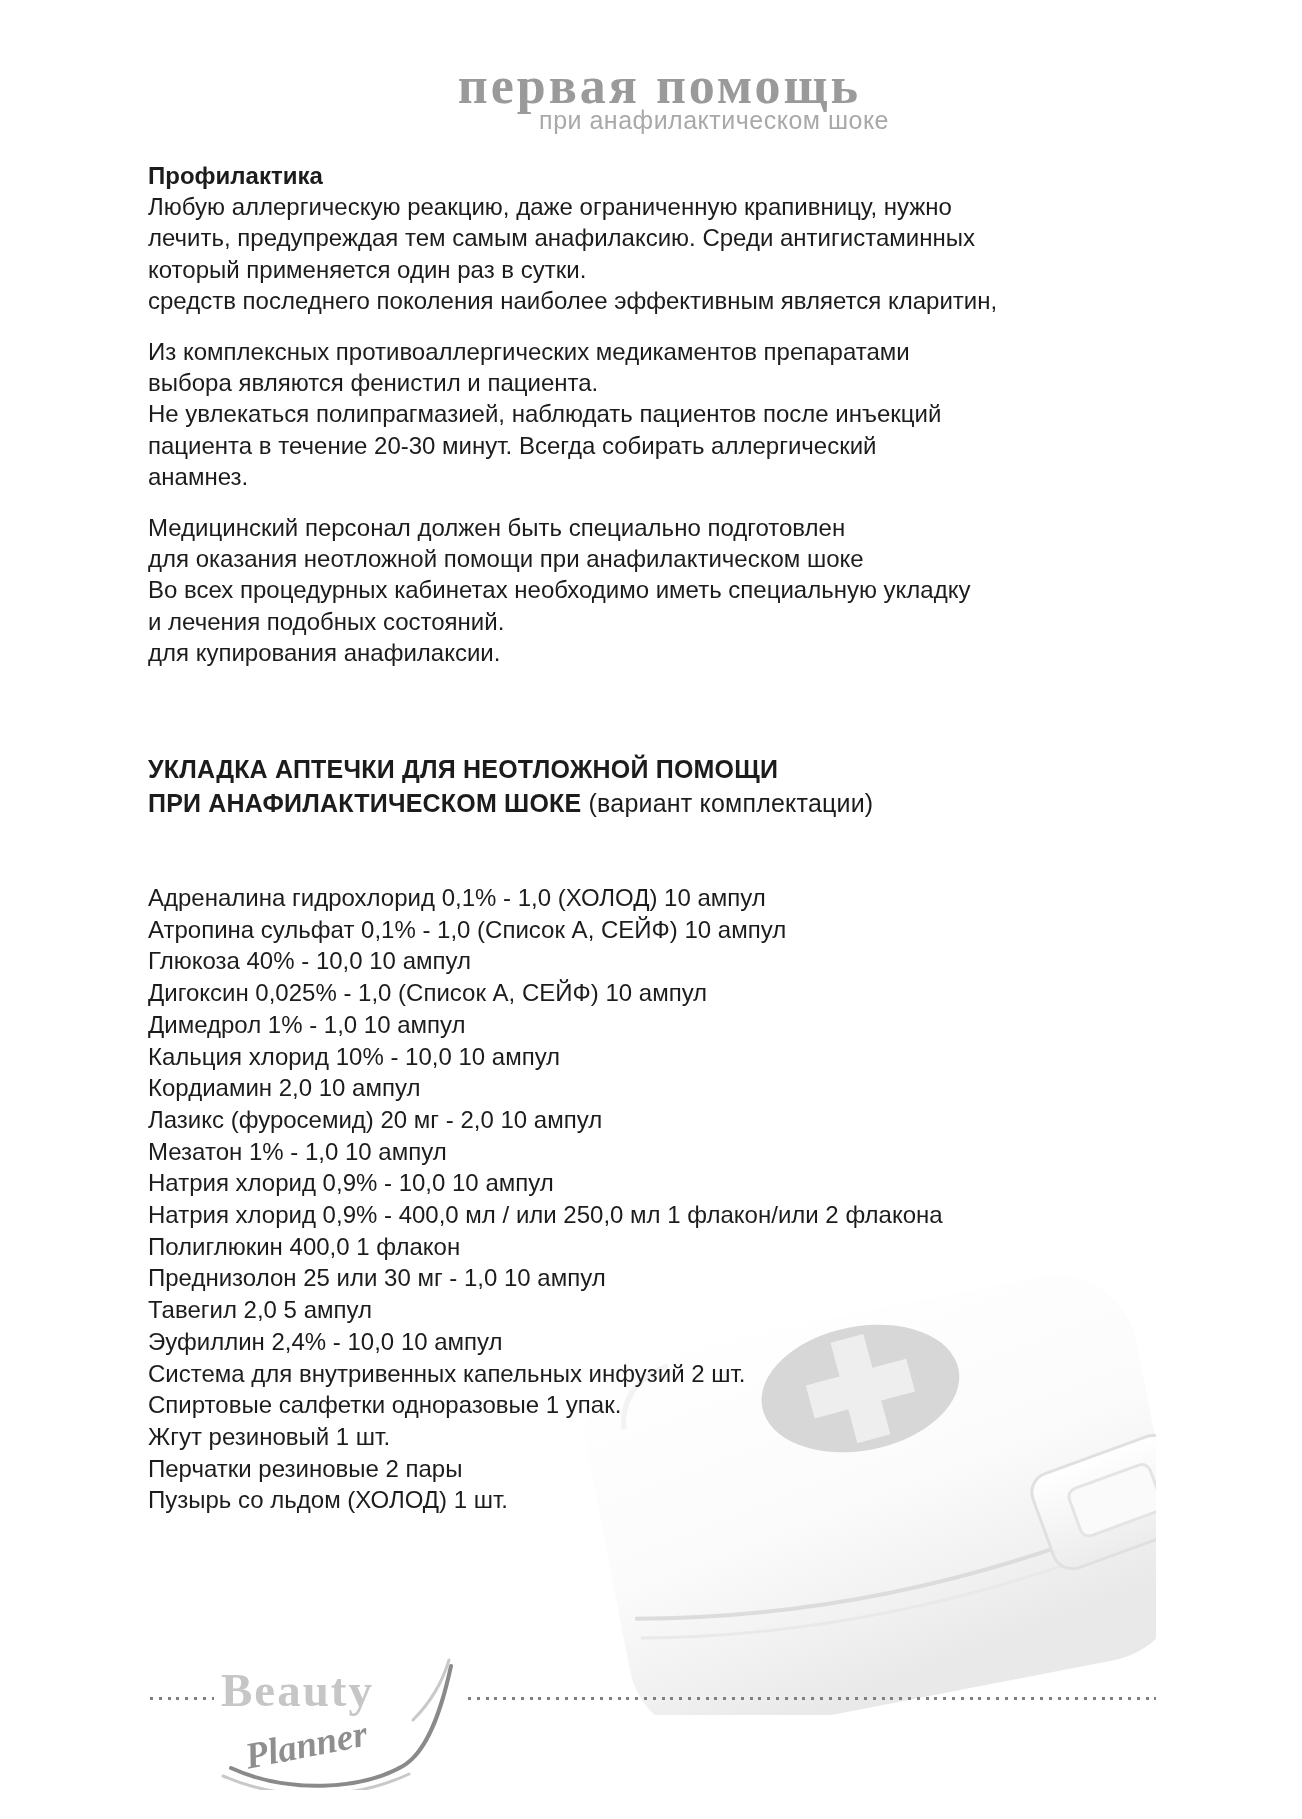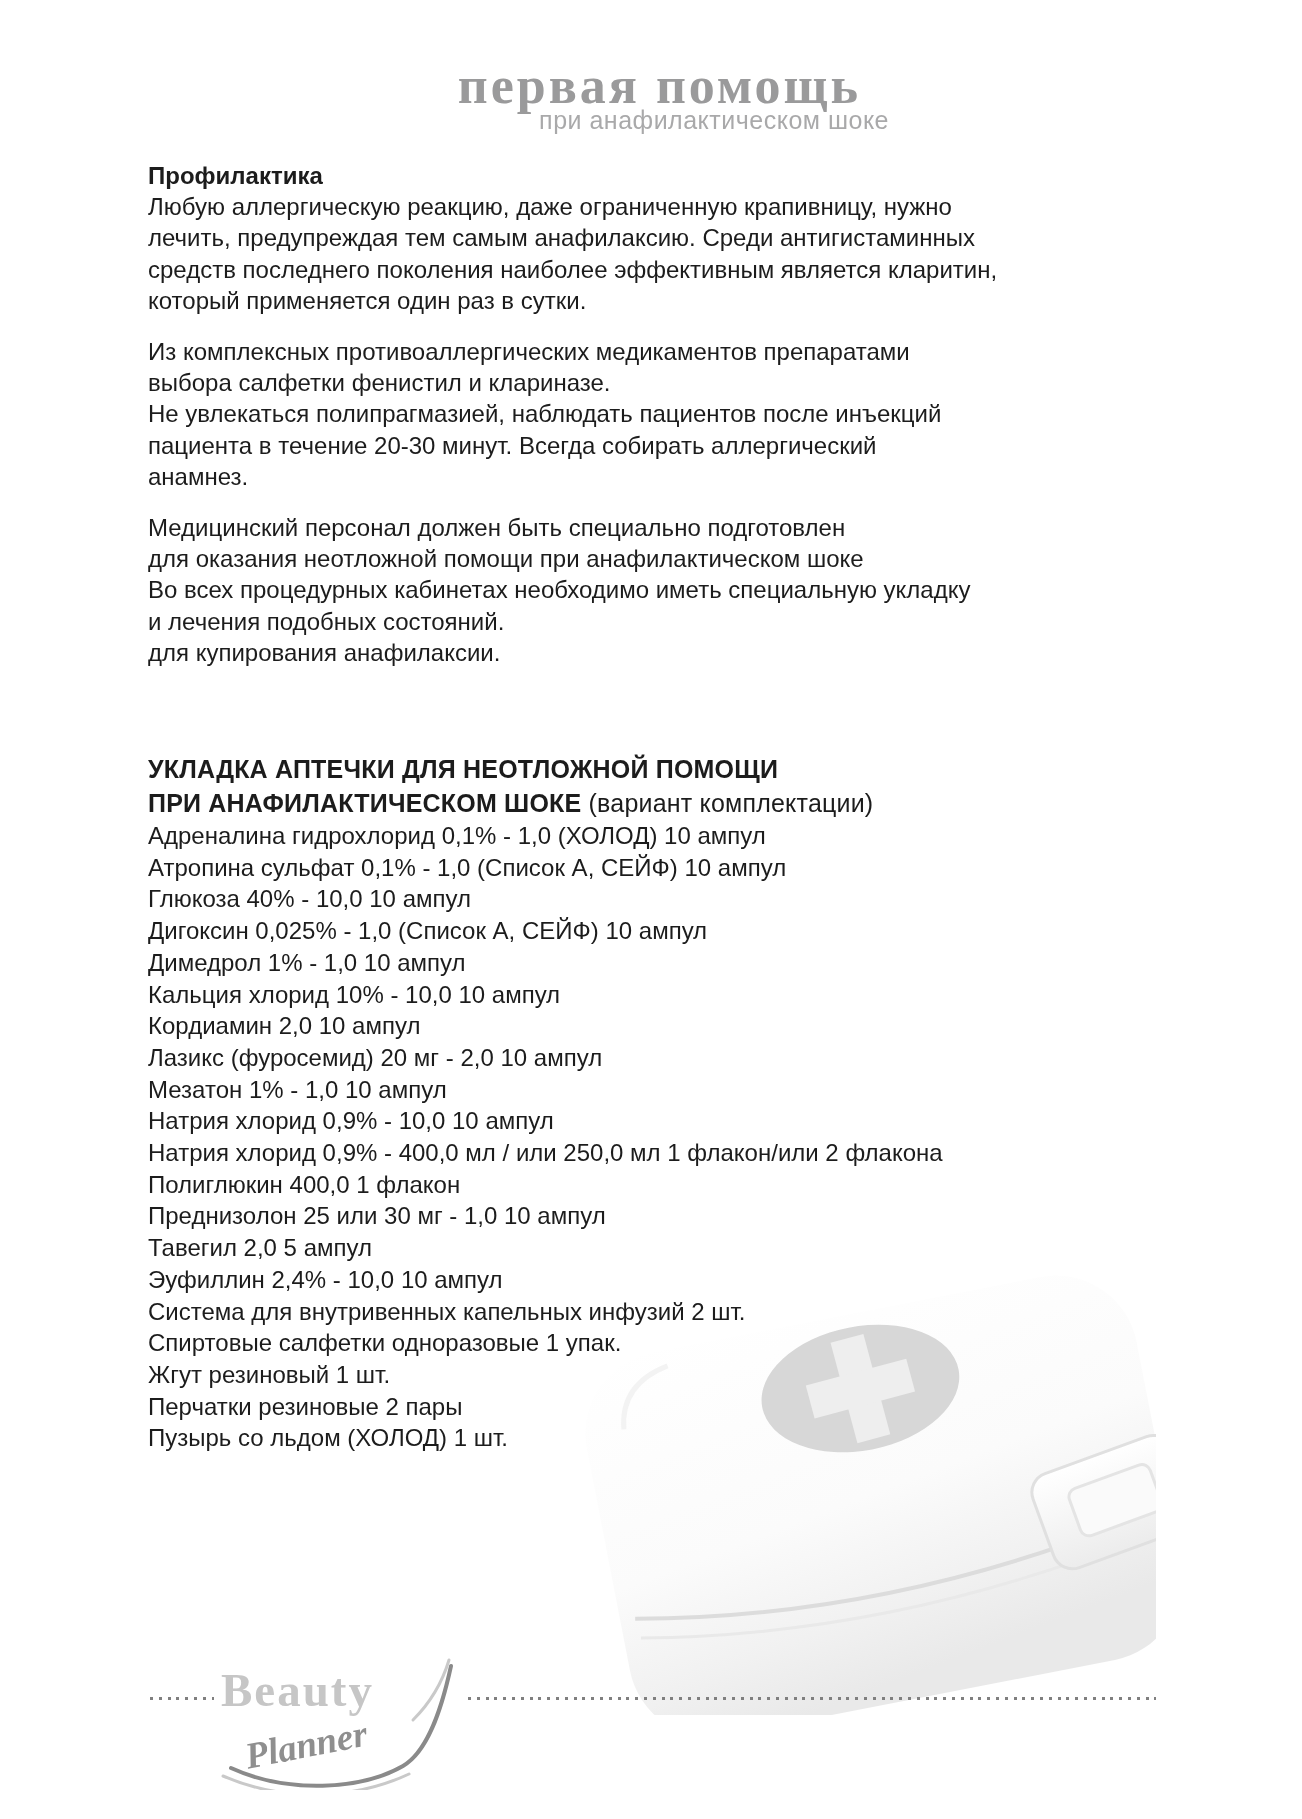--- a/index.html
+++ b/index.html
@@ -17,21 +17,21 @@
     font-size:25px;line-height:26px;color:#a9a9aa;letter-spacing:.5px;
     margin-top:-3px;white-space:nowrap;
   }
   
   .content{position:absolute;left:148px;top:160px;width:980px;font-size:24px;line-height:31.2px;z-index:1;}
   .h1{font-weight:700;}
   .para .line{white-space:nowrap;}
   .para.gap{margin-top:20px;}
   .kit-heading{margin-top:84px;font-size:25px;font-weight:700;line-height:34px;letter-spacing:.2px;}
   .kit-heading .reg{font-weight:400;}
-  .kit-list{line-height:31.7px;}
+  .kit-list{margin-top:62px;line-height:31.7px;}
   .kit-item{white-space:nowrap;}
   
   .kit-art{position:absolute;left:540px;top:1135px;z-index:0;}
   
   .dots{position:absolute;height:3px;top:1697px;z-index:2;
     background:repeating-linear-gradient(90deg,#7f7f7f 0 3px,transparent 3px 8.8px);}
   .dots-left{left:150px;width:64px;}
   .dots-right{left:468px;width:731px;}
   .logo-art{position:absolute;left:203px;top:1650px;z-index:3;}
 </style>
@@ -76,27 +76,27 @@
     <div class="masthead-title">первая помощь</div>
     <div class="masthead-subtitle">при анафилактическом шоке</div>
   </header>
 
   <main class="content">
     <div class="h1">Профилактика</div>
 
     <div class="para">
         <div class="line">Любую аллергическую реакцию, даже ограниченную крапивницу, нужно</div>
         <div class="line">лечить, предупреждая тем самым анафилаксию. Среди антигистаминных</div>
+        <div class="line">который применяется один раз в сутки.</div>
         <div class="line">средств последнего поколения наиболее эффективным является кларитин,</div>
-        <div class="line">который применяется один раз в сутки.</div>
       </div>
 
     <div class="para gap">
         <div class="line">Из комплексных противоаллергических медикаментов препаратами</div>
-        <div class="line">выбора салфетки фенистил и клариназе.</div>
+        <div class="line">выбора являются фенистил и пациента.</div>
         <div class="line">Не увлекаться полипрагмазией, наблюдать пациентов после инъекций</div>
         <div class="line">пациента в течение 20-30 минут. Всегда собирать аллергический</div>
         <div class="line">анамнез.</div>
       </div>
 
     <div class="para gap">
         <div class="line">Медицинский персонал должен быть специально подготовлен</div>
         <div class="line">для оказания неотложной помощи при анафилактическом шоке</div>
         <div class="line">Во всех процедурных кабинетах необходимо иметь специальную укладку</div>
         <div class="line">и лечения подобных состояний.</div>

